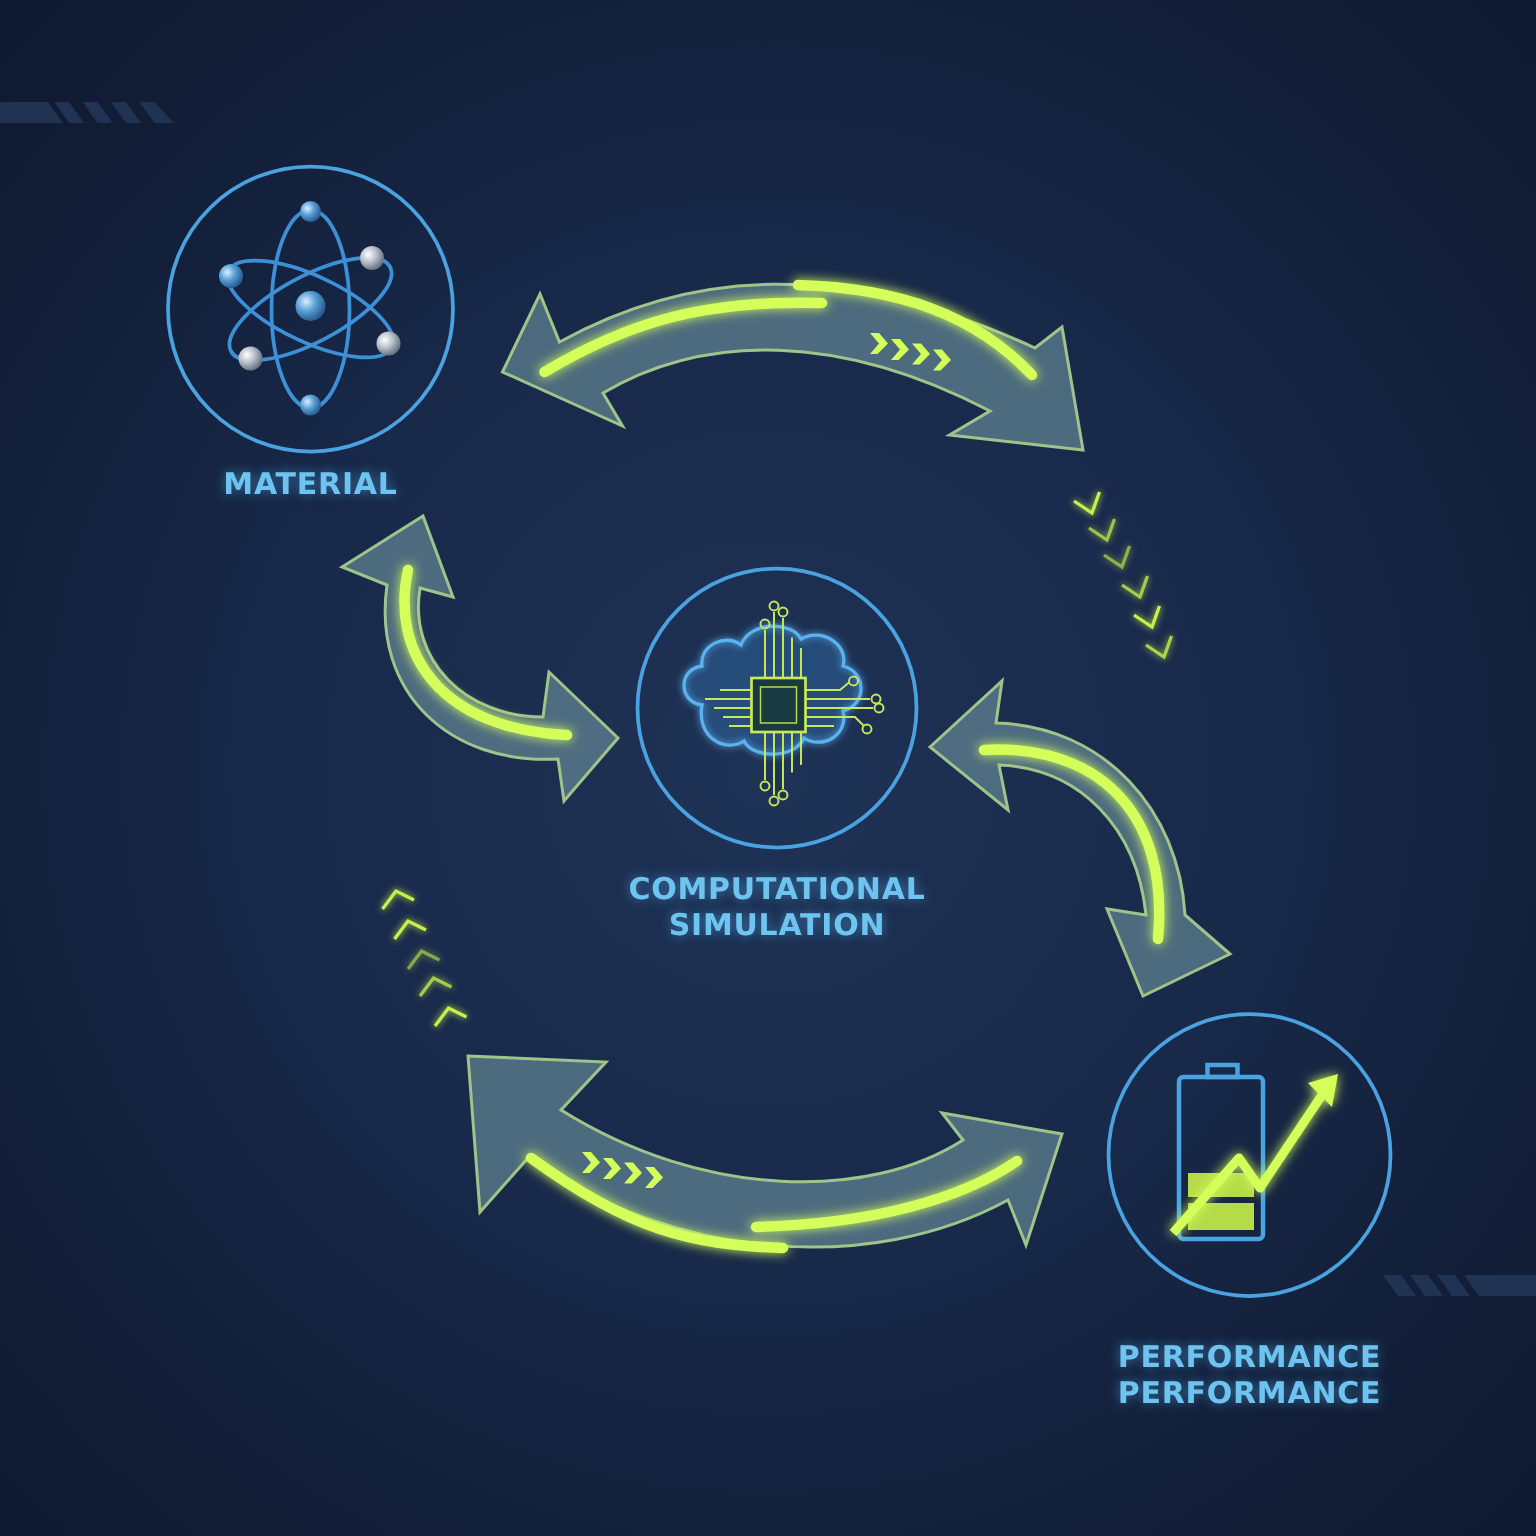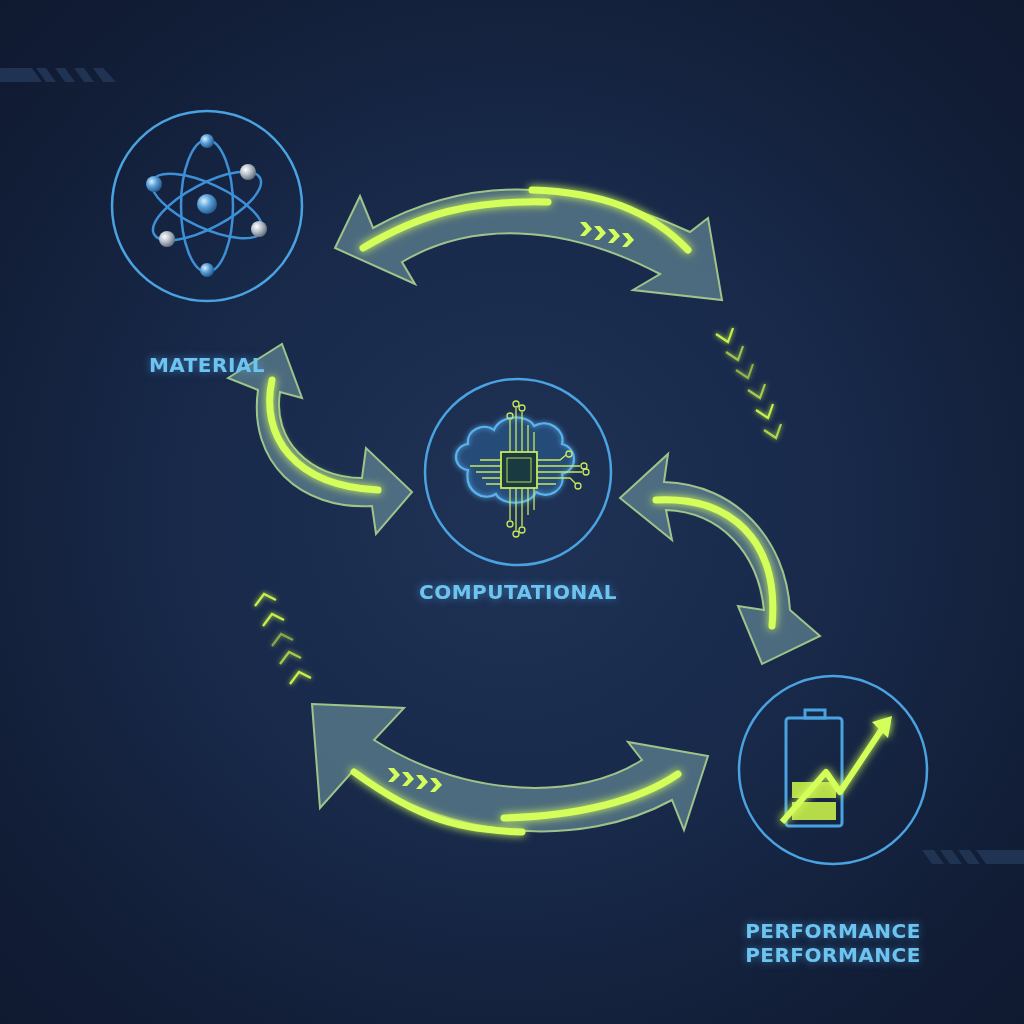--- a/index.html
+++ b/index.html
@@ -161,22 +161,23 @@
 
   <g fill="none" stroke="#c8f04a" stroke-width="2.2" filter="url(#softglow)">
     <polyline points="255,606 264,594 276,600"></polyline>
     <polyline points="263,626 272,614 284,620"></polyline>
     <polyline points="272,646 281,634 293,640" opacity="0.55"></polyline>
     <polyline points="280,664 289,652 301,658" opacity="0.75"></polyline>
     <polyline points="290,684 299,672 311,678"></polyline>
   </g>
 </svg>
 
-<div class="label" style="left:112px; top:310px; width:190px;margin-top:43px;">
+<div class="label" style="left:112px; top:310px; width:190px;">
   <span>MATERIAL</span>
 </div>
 <div class="label" style="left:398px; top:580px; width:240px;">
   <span>COMPUTATIONAL</span>
+  <span>SIMULATION</span>
 </div>
-<div class="label" style="left:728px; top:919px; width:210px;">
+<div class="label" style="left:728px; top:892px; width:210px;">
   <span>PERFORMANCE</span>
   <span>PERFORMANCE</span>
 </div>
 
 </body></html>

